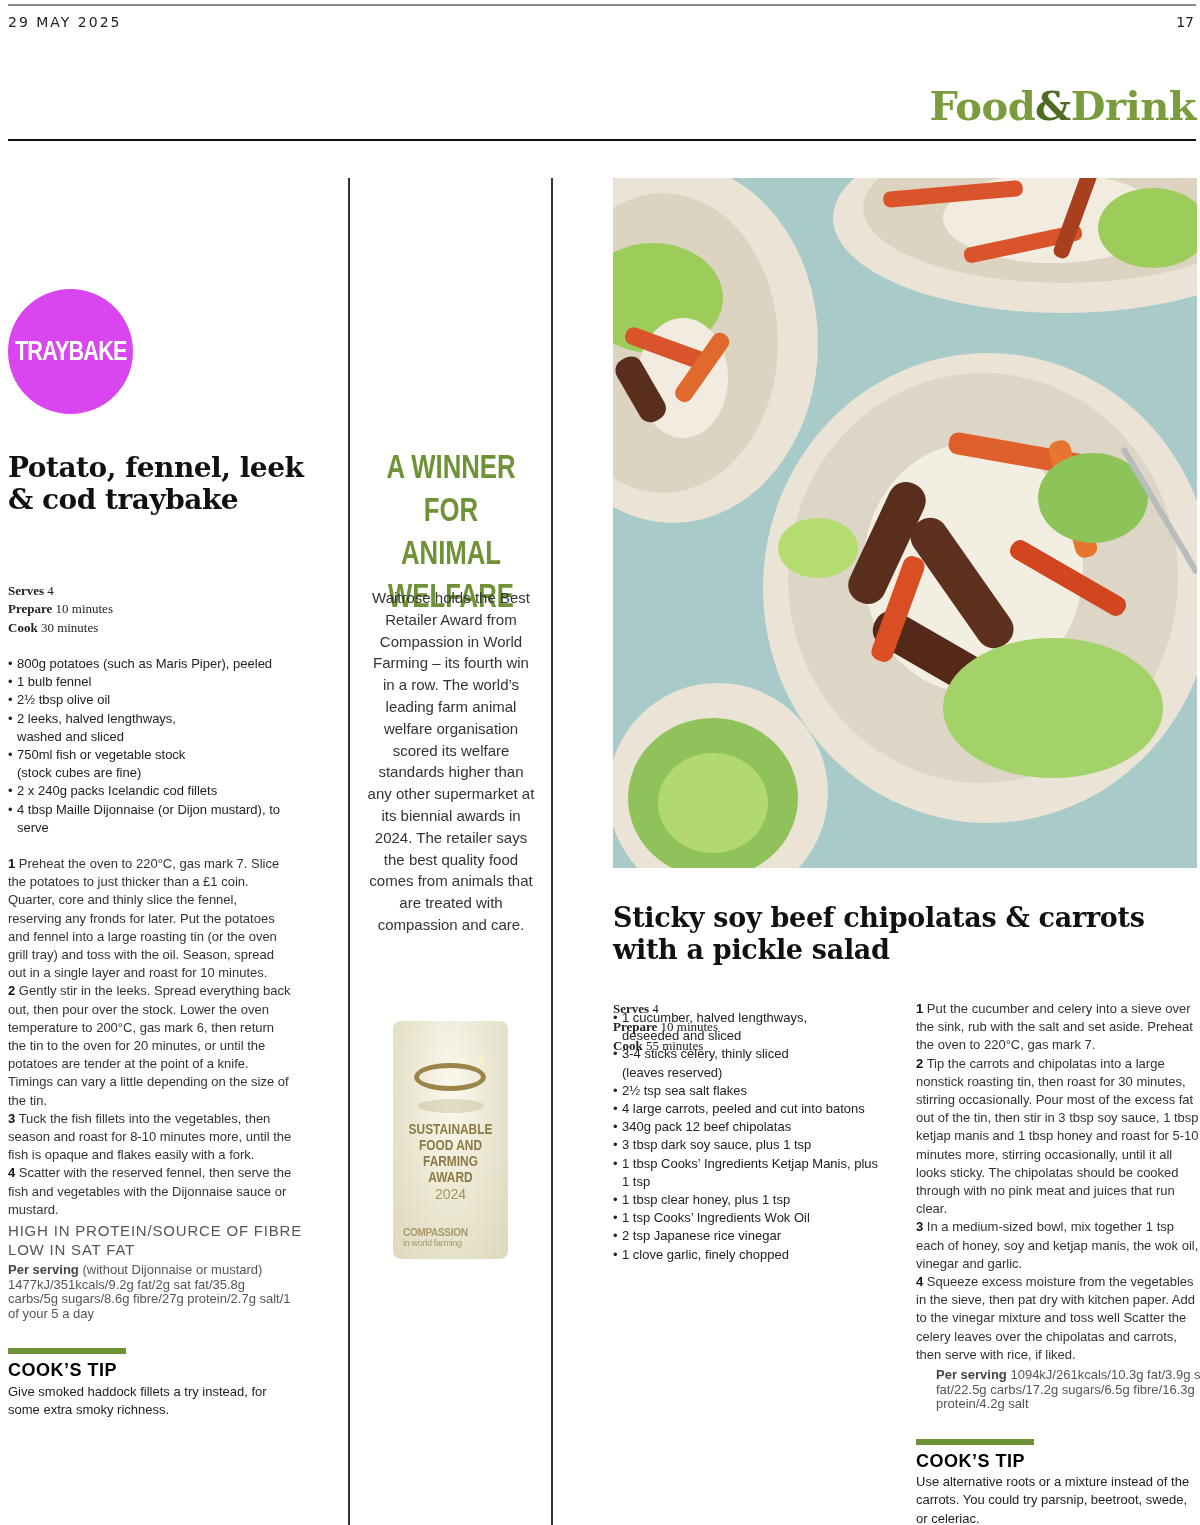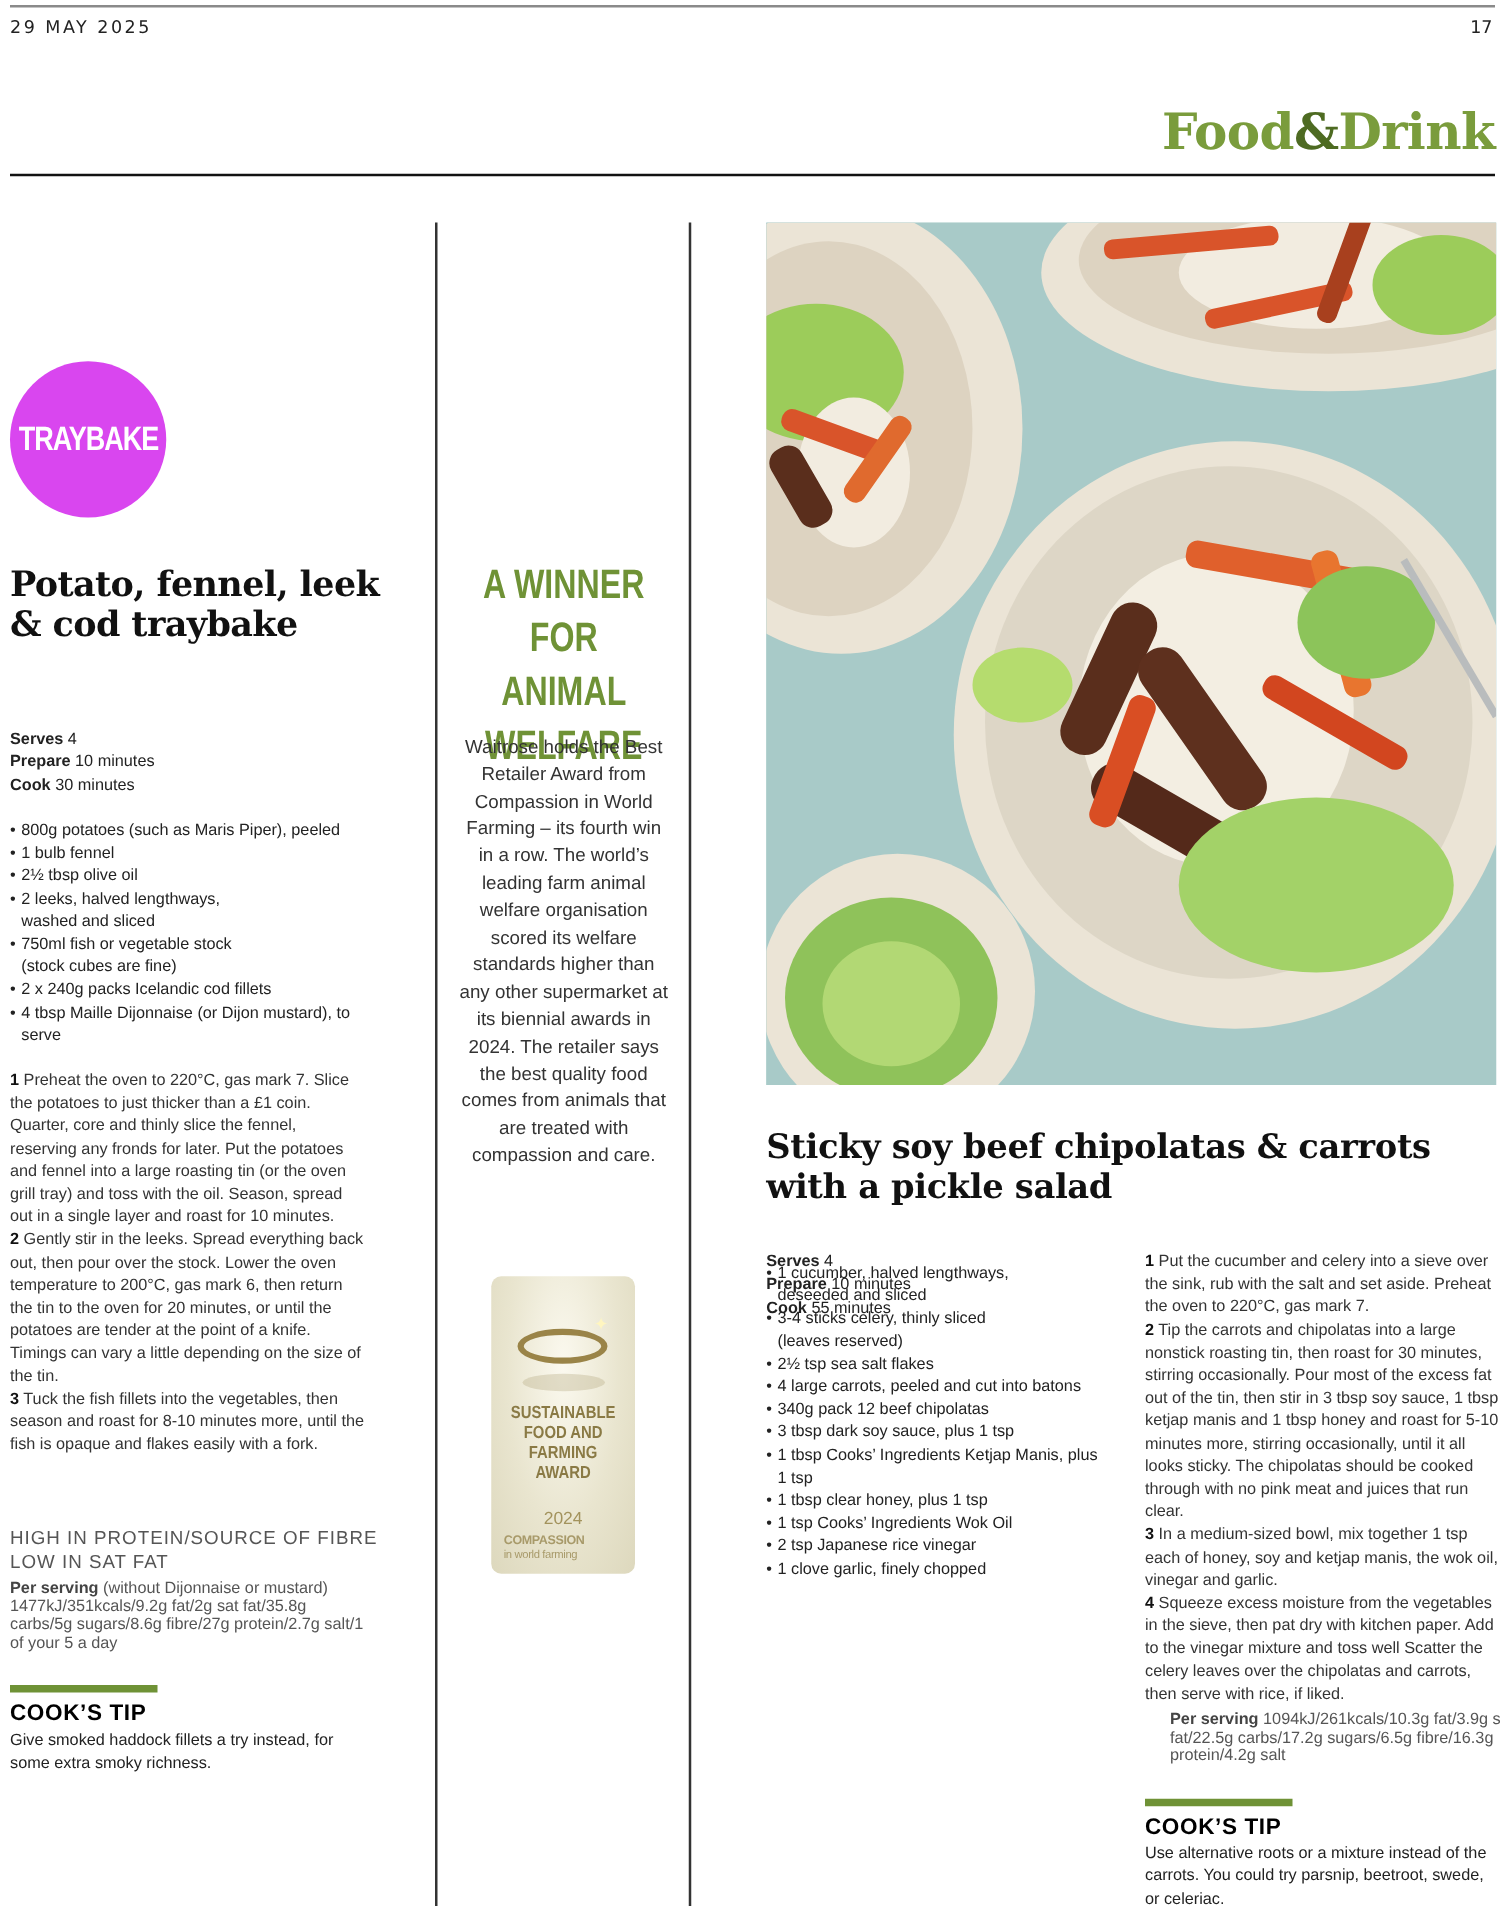--- a/index.html
+++ b/index.html
@@ -13,21 +13,21 @@
   .masthead .amp { color: #4e6b22; }
   .header-rule { position: absolute; left: 8px; right: 4px; top: 139px; height: 2px; background: #111; }
 
   .col-divider { position: absolute; top: 178px; bottom: 0; width: 1.5px; background: #333; }
 
   
   .badge { position: absolute; left: 8px; top: 289px; width: 125px; height: 125px; border-radius: 50%; background: #d946ef; display: flex; align-items: center; justify-content: center; }
   .badge span { color: #fff; font-family: "Liberation Sans", sans-serif; font-weight: bold; font-size: 27px; letter-spacing: -1px; transform: scaleX(0.8); }
   .recipe-title { position: absolute; font-family: "DejaVu Serif", serif; font-weight: bold; color: #111; }
   .r1-title { left: 8px; top: 452px; width: 300px; font-size: 28px; line-height: 32px; letter-spacing: -0.5px; }
-  .meta { position: absolute; font-size: 13px; line-height: 18.3px; color: #222; }
+  .meta { position: absolute; font-size: 13px; line-height: 18.3px; color: #222; font-family: Liberation Serif, serif; }
   .meta b { font-weight: bold; }
   .ingredients { position: absolute; list-style: none; font-size: 13px; line-height: 18.2px; color: #222; }
   .ingredients li { padding-left: 9px; text-indent: -9px; }
   .ingredients li::before { content: "\2022"; display: inline-block; width: 9px; text-indent: 0; }
   .method { position: absolute; font-size: 13px; line-height: 18.2px; color: #333; }
   .method p b { color: #111; }
   .claims { position: absolute; left: 8px; top: 1222px; font-size: 15px; line-height: 18.5px; letter-spacing: 0.8px; color: #555; }
   .nutrition { position: absolute; font-size: 13px; line-height: 14.5px; color: #555; }
   .nutrition b { color: #444; }
   .tip-bar { position: absolute; height: 6px; background: #6f9236; width: 118px; }
@@ -35,21 +35,21 @@
   .tip-text { position: absolute; font-size: 13px; line-height: 18.3px; color: #222; }
 
   
   .mid-heading { position: absolute; left: 352px; width: 198px; top: 445px; text-align: center; font-family: "Liberation Sans", sans-serif; font-weight: bold; font-size: 33px; line-height: 43px; color: #6f9236; transform: scaleX(0.78); transform-origin: center; }
   .mid-body { position: absolute; left: 366px; width: 170px; top: 587px; text-align: center; font-size: 15px; line-height: 21.8px; color: #333; }
   .award { position: absolute; left: 393px; top: 1021px; width: 115px; height: 238px; border-radius: 8px; background: radial-gradient(ellipse at 50% 30%, #fbf9ef 0%, #e9e5cf 55%, #ddd8bd 100%); text-align: center; }
   .award .halo { position: absolute; left: 21px; top: 42px; width: 72px; height: 28px; border: 5px solid #9a8448; border-radius: 50%; }
   .award .halo-shadow { position: absolute; left: 25px; top: 78px; width: 66px; height: 14px; border-radius: 50%; background: rgba(180,170,130,0.35); }
   .award .star { position: absolute; left: 82px; top: 30px; color: #fff6c0; font-size: 14px; }
   .award .aw-text { position: absolute; left: 0; right: 0; top: 100px; font-weight: bold; font-size: 14px; line-height: 16px; color: #8a7a45; transform: scaleX(0.85); }
-  .award .aw-year { position: absolute; left: 0; right: 0; top: 165px; font-size: 14px; color: #a3935d; margin-top: 20px; }
+  .award .aw-year { position: absolute; left: 0; right: 0; top: 165px; font-size: 14px; color: #a3935d; }
   .award .aw-org { position: absolute; left: 10px; top: 206px; text-align: left; font-size: 10px; line-height: 11px; font-weight: bold; color: #a89a6a; letter-spacing: -0.3px; }
   .award .aw-org small { display: block; font-weight: normal; font-size: 9px; }
 
   
   .photo { position: absolute; left: 613px; top: 178px; width: 584px; height: 690px; background: #a9cbc9; overflow: hidden; }
   .photo svg { width: 100%; height: 100%; display: block; }
 
   .r2-title { left: 613px; top: 902px; width: 590px; font-size: 27px; line-height: 32px; letter-spacing: -0.3px; }
 </style>
 </head>
@@ -83,20 +83,21 @@
     <li style="width:190px;">2 leeks, halved lengthways, washed and sliced</li>
     <li style="width:210px;">750ml fish or vegetable stock (stock cubes are fine)</li>
     <li>2 x 240g packs Icelandic cod fillets</li>
     <li>4 tbsp Maille Dijonnaise (or Dijon mustard), to serve</li>
   </ul>
 
   <div class="method" style="left:8px; top:855px; width:285px;">
     <p><b>1</b> <span>Preheat the oven to 220°C, gas mark 7. Slice the potatoes to just thicker than a £1 coin. Quarter, core and thinly slice the fennel, reserving any fronds for later. Put the potatoes and fennel into a large roasting tin (or the oven grill tray) and toss with the oil. Season, spread out in a single layer and roast for 10 minutes.</span></p>
     <p><b>2</b> <span>Gently stir in the leeks. Spread everything back out, then pour over the stock. Lower the oven temperature to 200°C, gas mark 6, then return the tin to the oven for 20 minutes, or until the potatoes are tender at the point of a knife. Timings can vary a little depending on the size of the tin.</span></p>
     <p><b>3</b> <span>Tuck the fish fillets into the vegetables, then season and roast for 8-10 minutes more, until the fish is opaque and flakes easily with a fork.</span></p>
+    <p><b>4</b> <span>Scatter with the reserved fennel, then serve the fish and vegetables with the Dijonnaise sauce or mustard.</span></p>
   </div>
 
   <div class="claims">
     <div>HIGH IN PROTEIN/SOURCE OF FIBRE</div>
     <div>LOW IN SAT FAT</div>
   </div>
   <div class="nutrition" style="left:8px; top:1263px; width:285px;"><b>Per serving</b> <span>(without Dijonnaise or mustard) 1477kJ/351kcals/9.2g fat/2g sat fat/35.8g carbs/5g sugars/8.6g fibre/27g protein/2.7g salt/1 of your 5 a day</span></div>
 
   <div class="tip-bar" style="left:8px; top:1348px;"></div>
   <div class="tip-title" style="left:8px; top:1360px;">COOK’S TIP</div>

